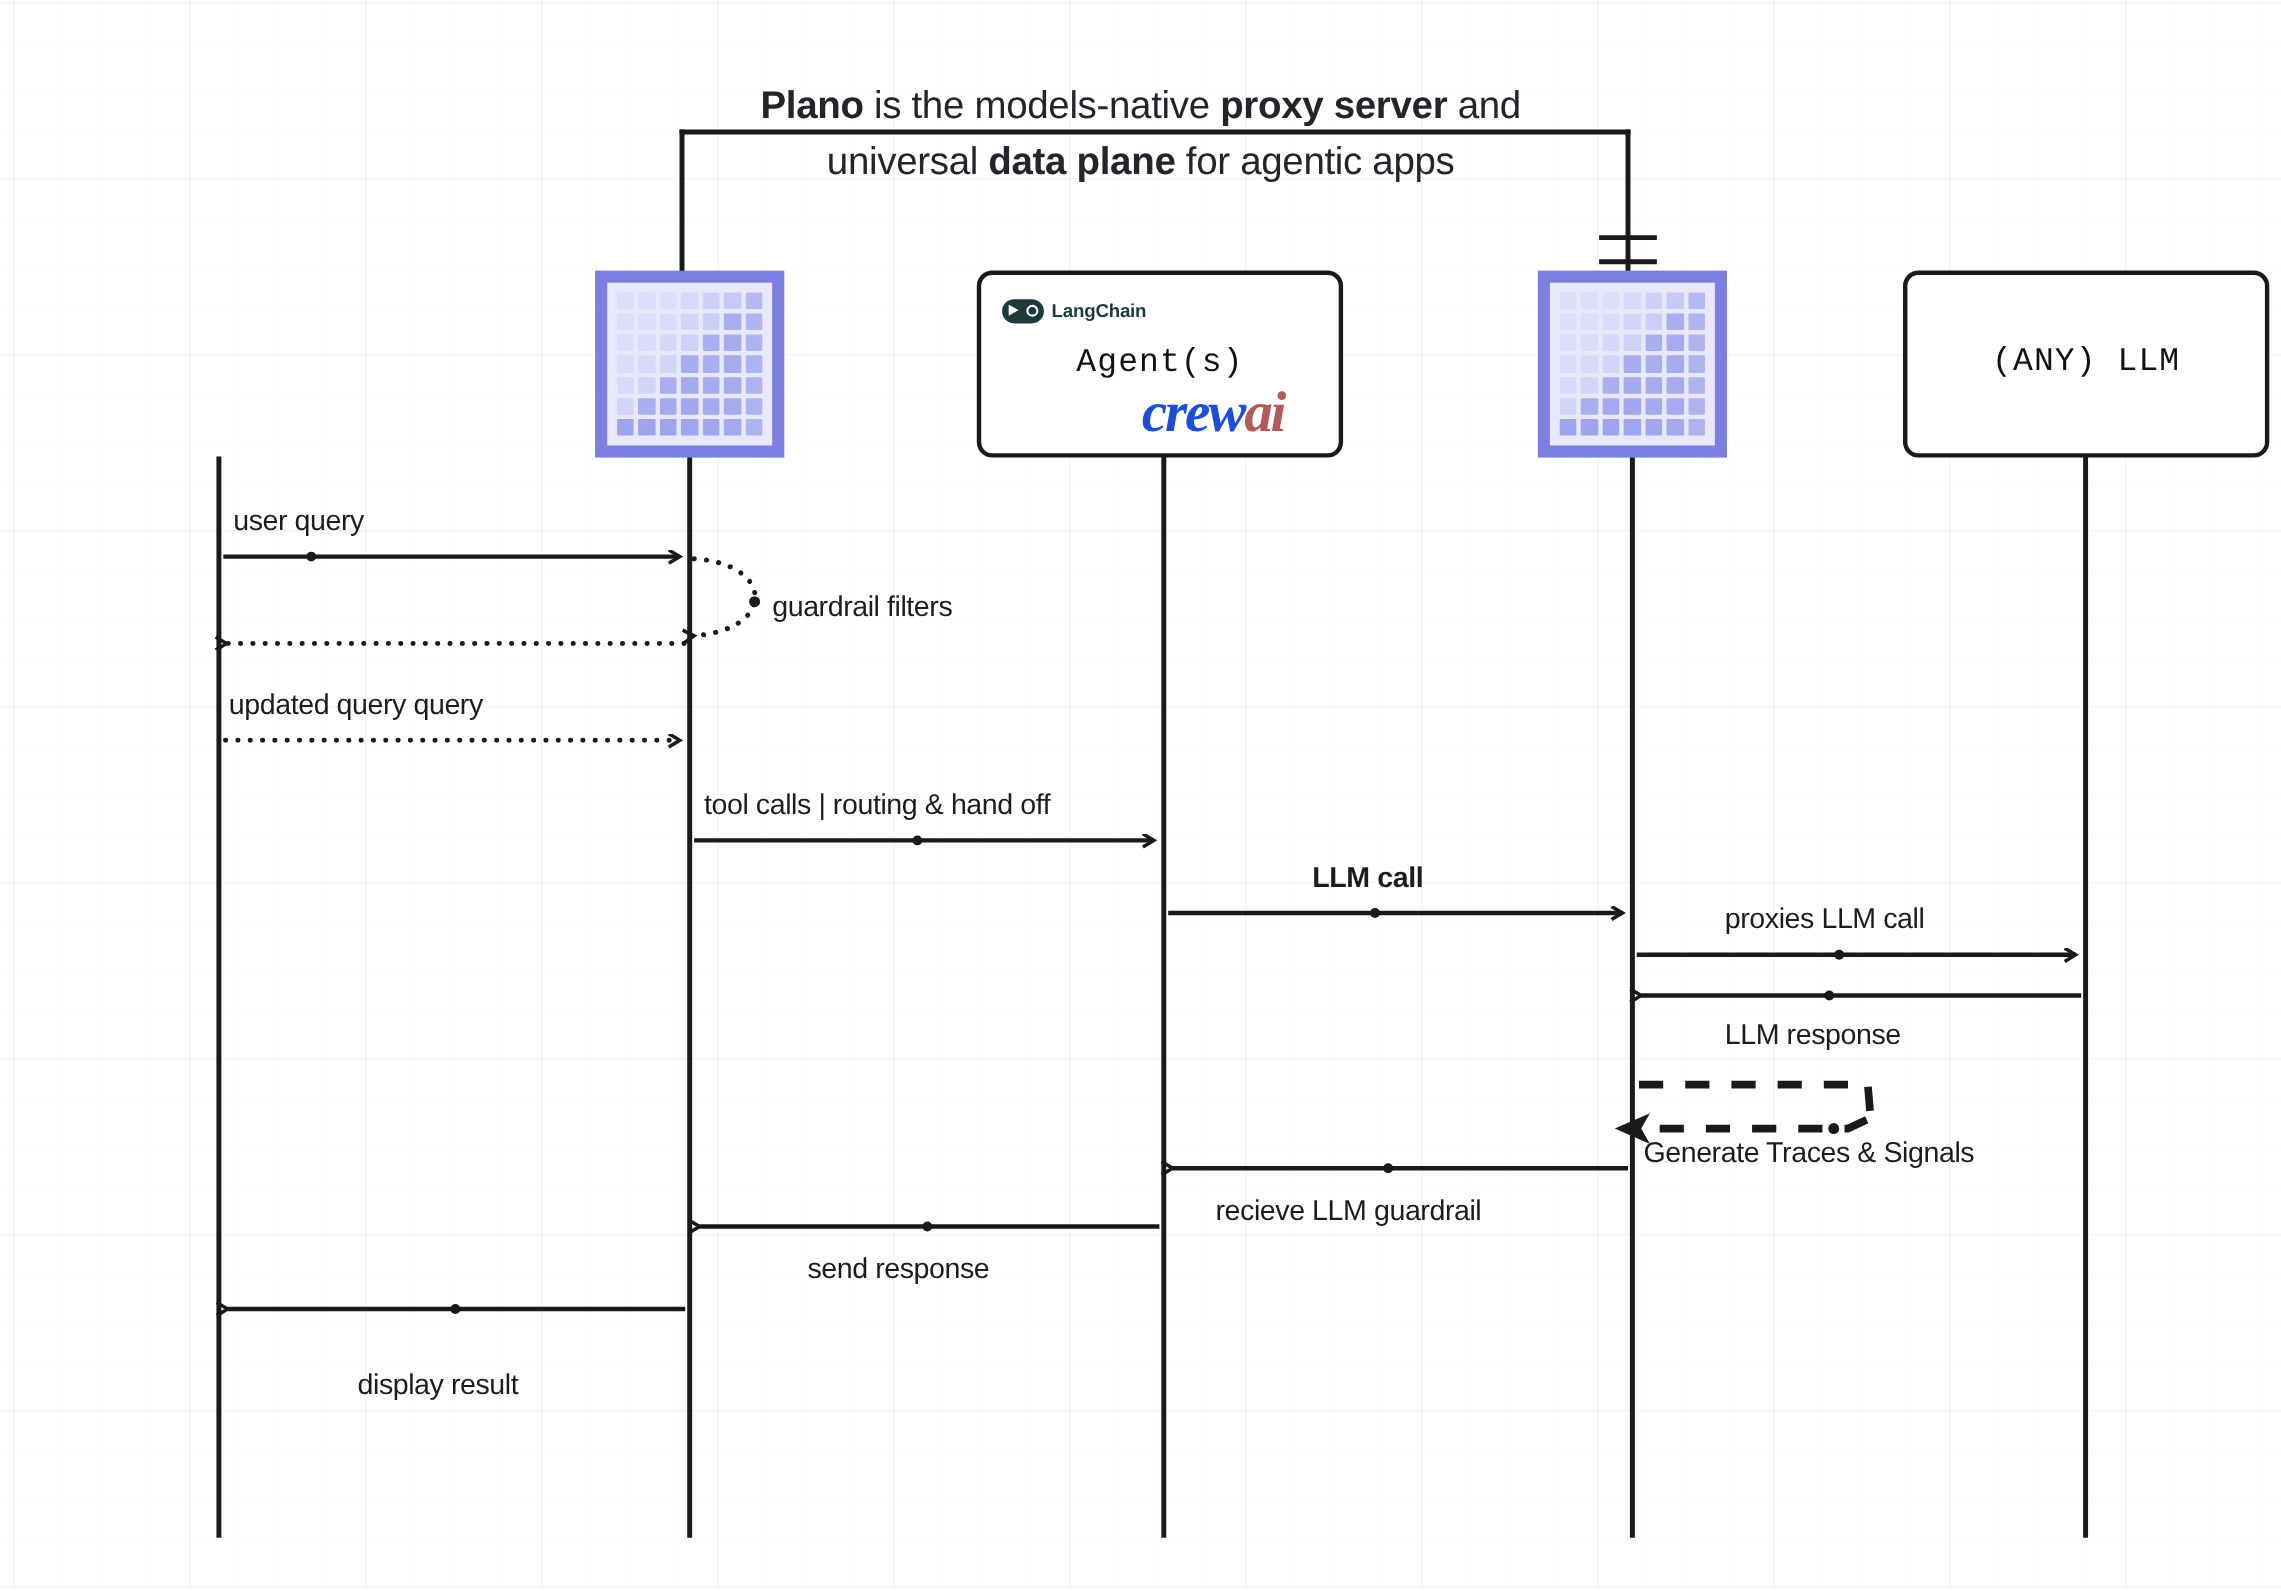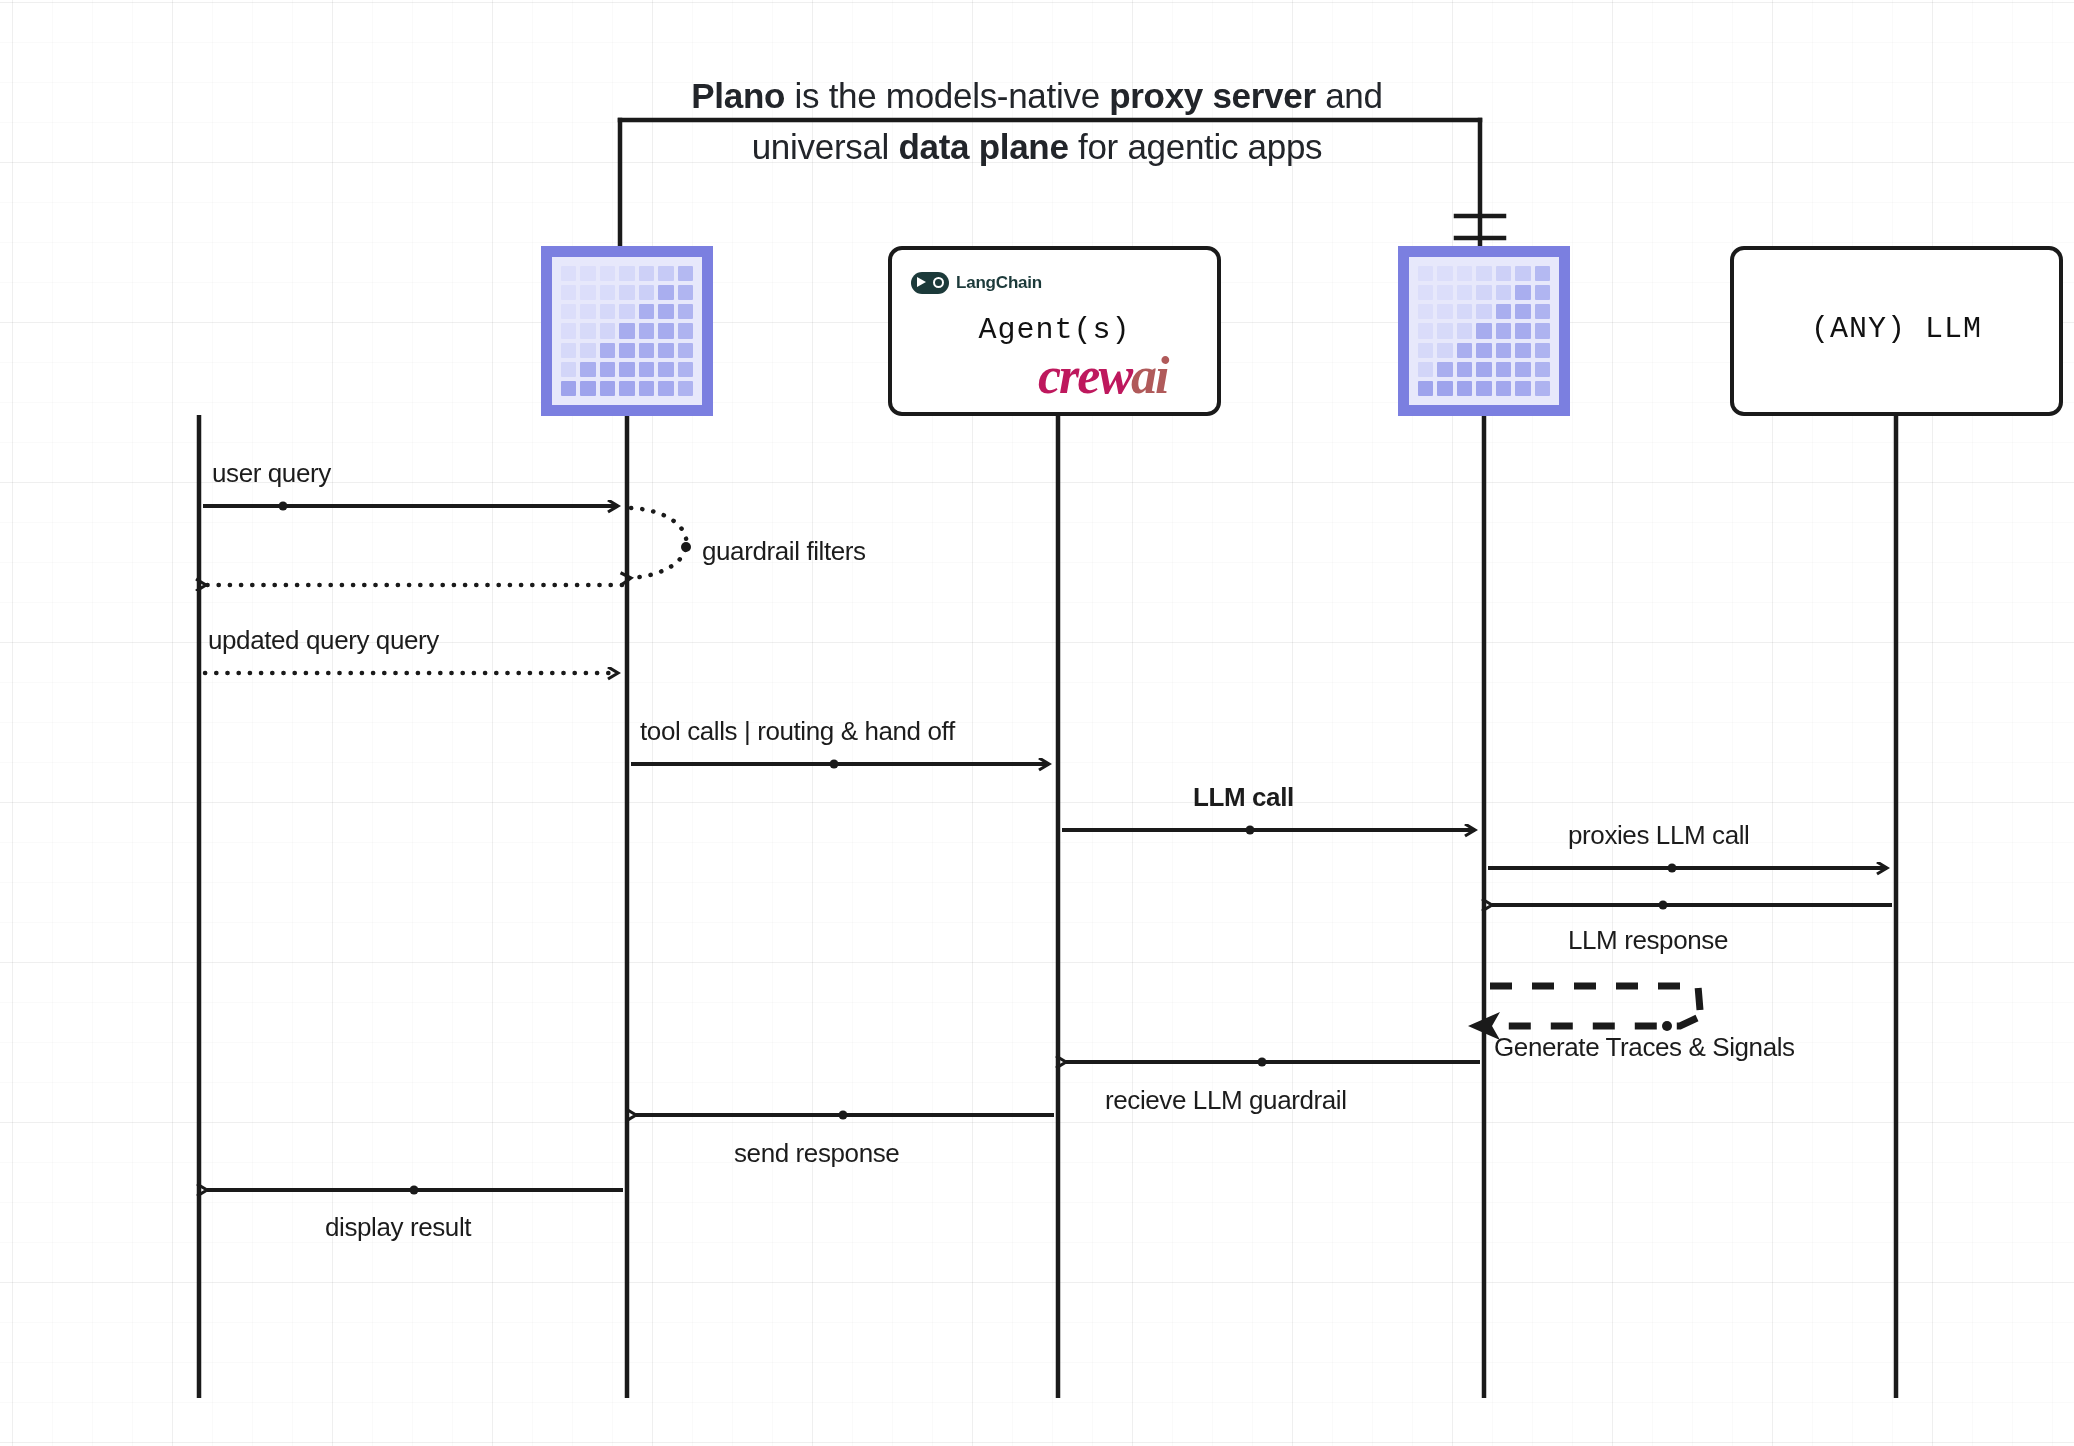--- a/index.html
+++ b/index.html
@@ -120,21 +120,21 @@
   .crew-logo {
     position: absolute;
     font-family: "Liberation Serif", serif;
     font-style: italic;
     font-weight: 700;
     font-size: 52px;
     letter-spacing: -2px;
     line-height: 1;
     white-space: nowrap;
   }
-  .crew-logo .c1 { color: #be185d; -webkit-text-stroke: 2px #ffffff; paint-order: stroke fill; }
+  .crew-logo .c1 { color: #1d4ed8; -webkit-text-stroke: 2px #ffffff; paint-order: stroke fill; }
   .crew-logo .c2 { color: #b05a5a; -webkit-text-stroke: 2px #ffffff; paint-order: stroke fill; }
 </style>
 </head>
 <body>
 
 <div id="canvas">
 
   <svg id="diagram" width="2074" height="1446" viewBox="0 0 2074 1446">
     <defs>
       <marker id="ah-open-r" markerWidth="16" markerHeight="16" refX="13" refY="6" orient="auto" markerUnits="userSpaceOnUse">
@@ -372,15 +372,15 @@
   <div class="msg-label" style="left:1568px; top:820px;">proxies LLM call</div>
 
   <div class="msg-label" style="left:1568px; top:925px;">LLM response</div>
 
   <div class="msg-label" style="left:1494px; top:1032px;">Generate Traces &amp; Signals</div>
 
   <div class="msg-label" style="left:1105px; top:1085px;">recieve LLM guardrail</div>
 
   <div class="msg-label" style="left:734px; top:1138px;">send response</div>
 
-  <div class="msg-label" style="left:325px; top:1212px;">display result</div>
+  <div class="msg-label" style="left:325px; top:1243px;">display result</div>
 
 </div>
 
 </body></html>

